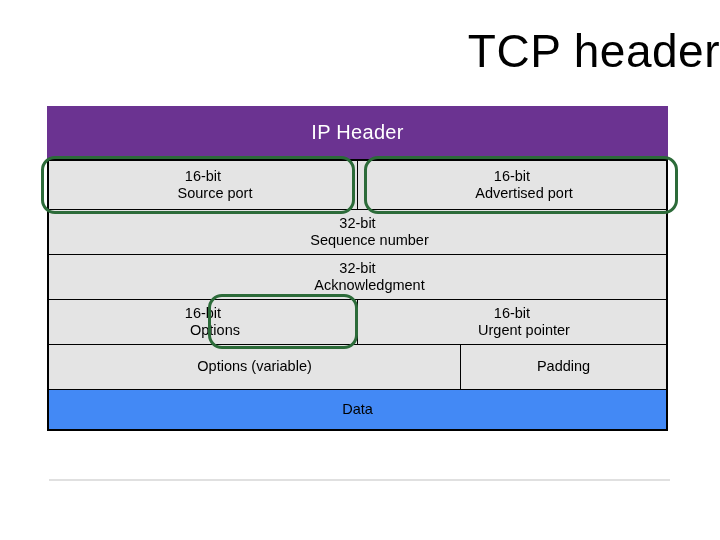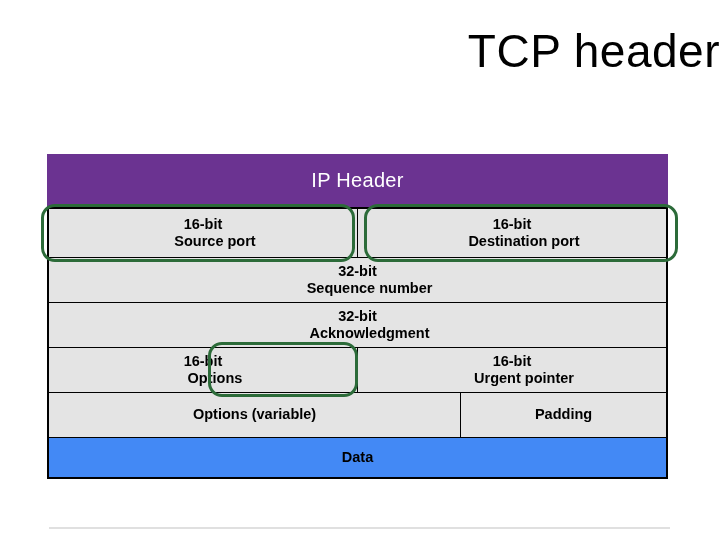--- a/index.html
+++ b/index.html
@@ -39,21 +39,20 @@
     white-space: nowrap;
   }
 
   
   #diagram {
     position: absolute;
     left: 47px;
     top: 106px;
     width: 621px;
     height: 373px;
-    margin-top: 48px;
   }
 
   
   .ip-band {
     position: absolute;
     left: 0;
     top: 0;
     width: 621px;
     height: 53px;
     background: #6b3391;
@@ -85,21 +84,21 @@
     border: 2px solid #000000;
     background: #e4e4e4;
   }
   .tcp-table td {
     border: 1.5px solid #000000;
     background: #e4e4e4;
     text-align: center;
     vertical-align: middle;
     color: #000000;
     font-family: "Liberation Sans", sans-serif;
-    font-weight: bold;
+    font-weight: normal;
     font-size: 14.5px;
     line-height: 17px;
     padding: 0;
   }
   .r-tall { height: 49px; }
   .r-mid  { height: 45px; }
   .r-flags{ height: 47px; }
   .r-one  { height: 45px; padding-left: 26px; }
   .r-data { height: 41px; padding-left: 13px; }
 
@@ -172,21 +171,21 @@
     <table class="tcp-table">
       <tbody>
 
         <tr class="r-tall">
           <td colspan="3">
             <span>16-bit</span>
             <span class="line2">Source port</span>
           </td>
           <td colspan="3">
             <span>16-bit</span>
-            <span class="line2">Destination port</span>
+            <span class="line2">Advertised port</span>
           </td>
         </tr>
 
         <tr class="r-mid">
           <td colspan="6">
             <span>32-bit</span>
             <span class="line2">Sequence number</span>
           </td>
         </tr>
 

